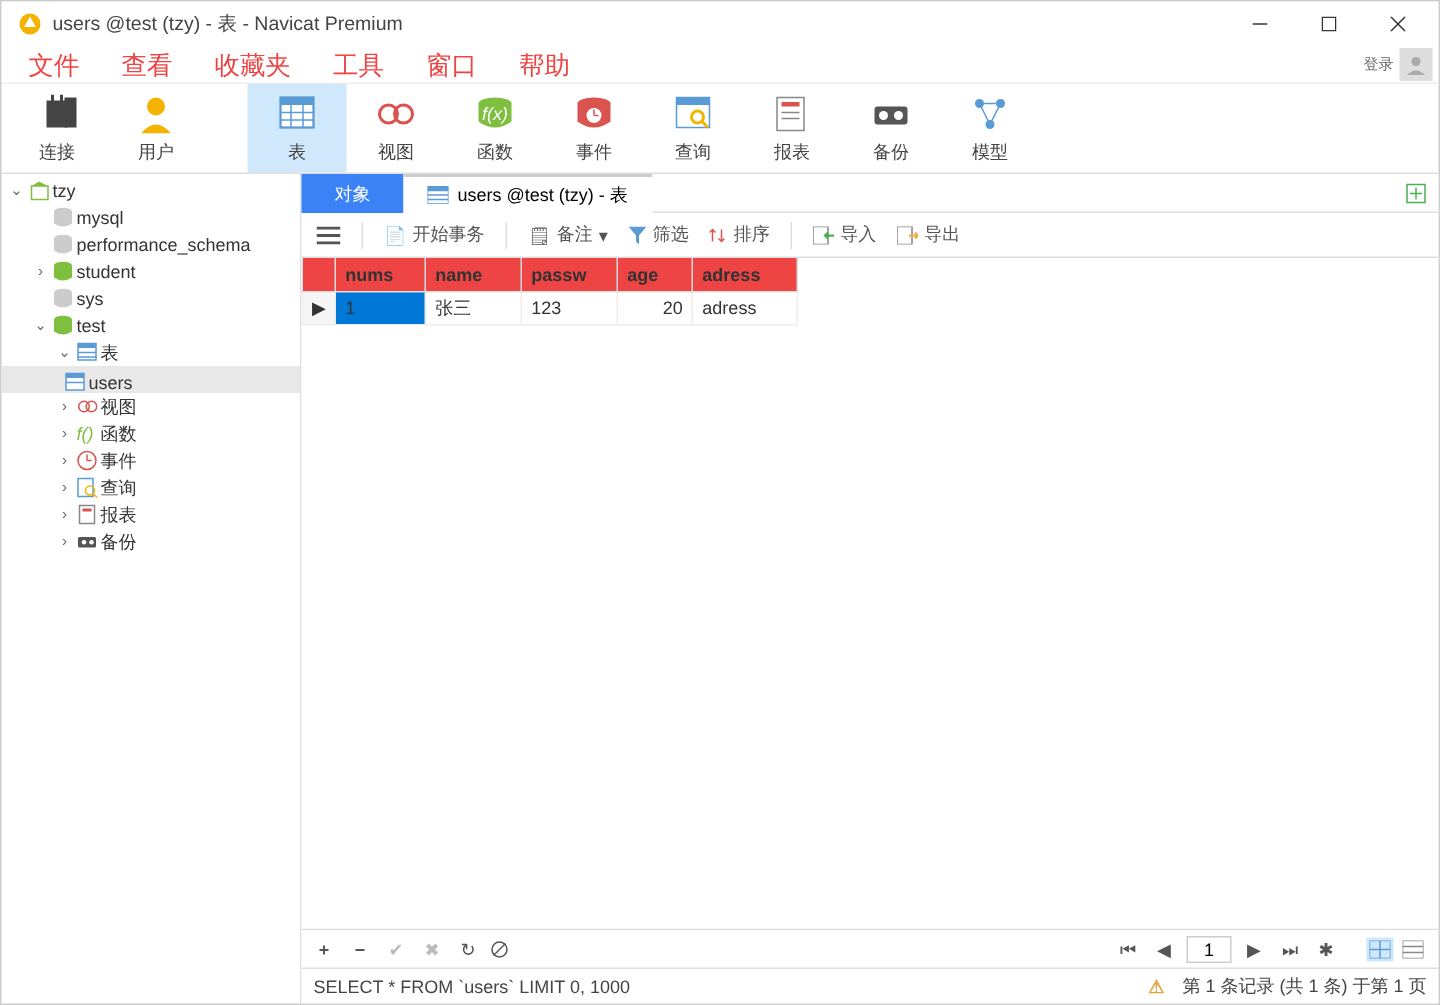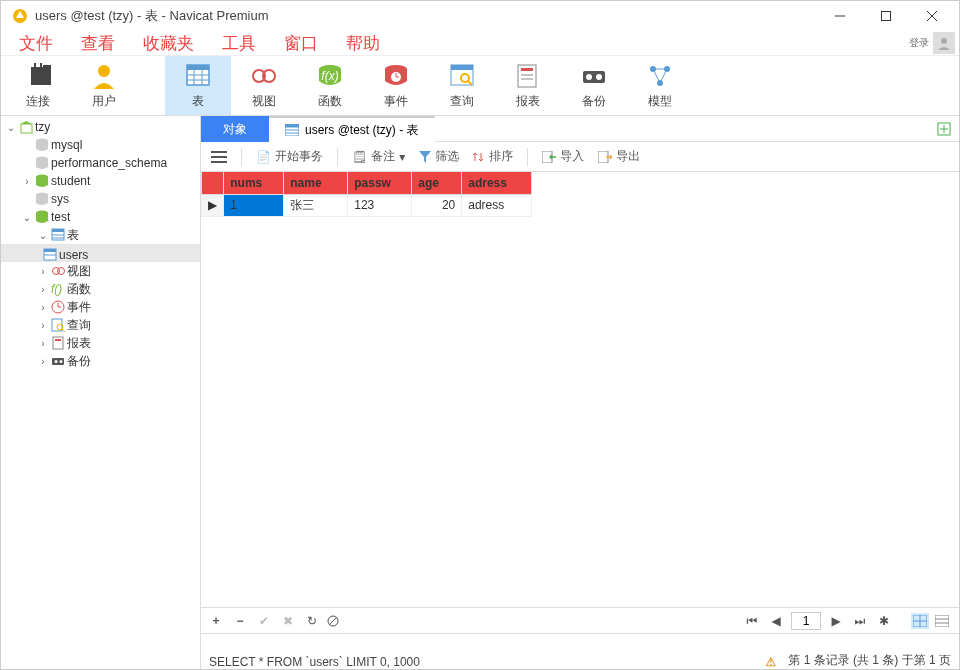--- a/index.html
+++ b/index.html
@@ -38,21 +38,21 @@
 .data-grid table { border-collapse: collapse; }
 .data-grid th, .data-grid td { height: 22px; padding: 0 6px; text-align: left; font-size: 12px; color:#333; }
 .data-grid th { background: #ef4444; border: 1px solid #ddd; border-top:none; font-weight: bold; }
 .data-grid td { border: 1px solid #eee; }
 .row-indicator { width: 18px; background: #f5f5f5; border:1px solid #ddd; text-align:center; color:#666;}
 .cell-selected { background: #0078d7; color: #fff; text-align: right;}
 .nav-toolbar { height: 26px; display: flex; align-items: center; border-top: 1px solid #ddd; padding: 0 6px; gap: 6px; color:#555; background:#fff;}
 .nav-toolbar .spacer { flex: 1; }
 .nav-toolbar .nav-btn { width: 18px; text-align:center;}
 .nav-toolbar input { width: 30px; text-align: center; border:1px solid #ccc; height:18px;}
-.statusbar { height: 36px; display: flex; align-items: flex-end; border-top: 1px solid #ddd; padding: 0 8px; font-size: 12px; color: #444; background: #fff;}
+.statusbar { height: 24px; display: flex; align-items: center; border-top: 1px solid #ddd; padding: 0 8px; font-size: 12px; color: #444; background: #fff;}
 .statusbar .spacer { flex: 1; }
 .statusbar .warn { color: #e6a23c; margin-right: 12px; font-weight: bold;}
 svg { display: block; }
 </style>
 </head>
 <body>
 
 <div class="titlebar">
   <span class="app-icon">
     <svg width="18" height="18" viewBox="0 0 18 18">

